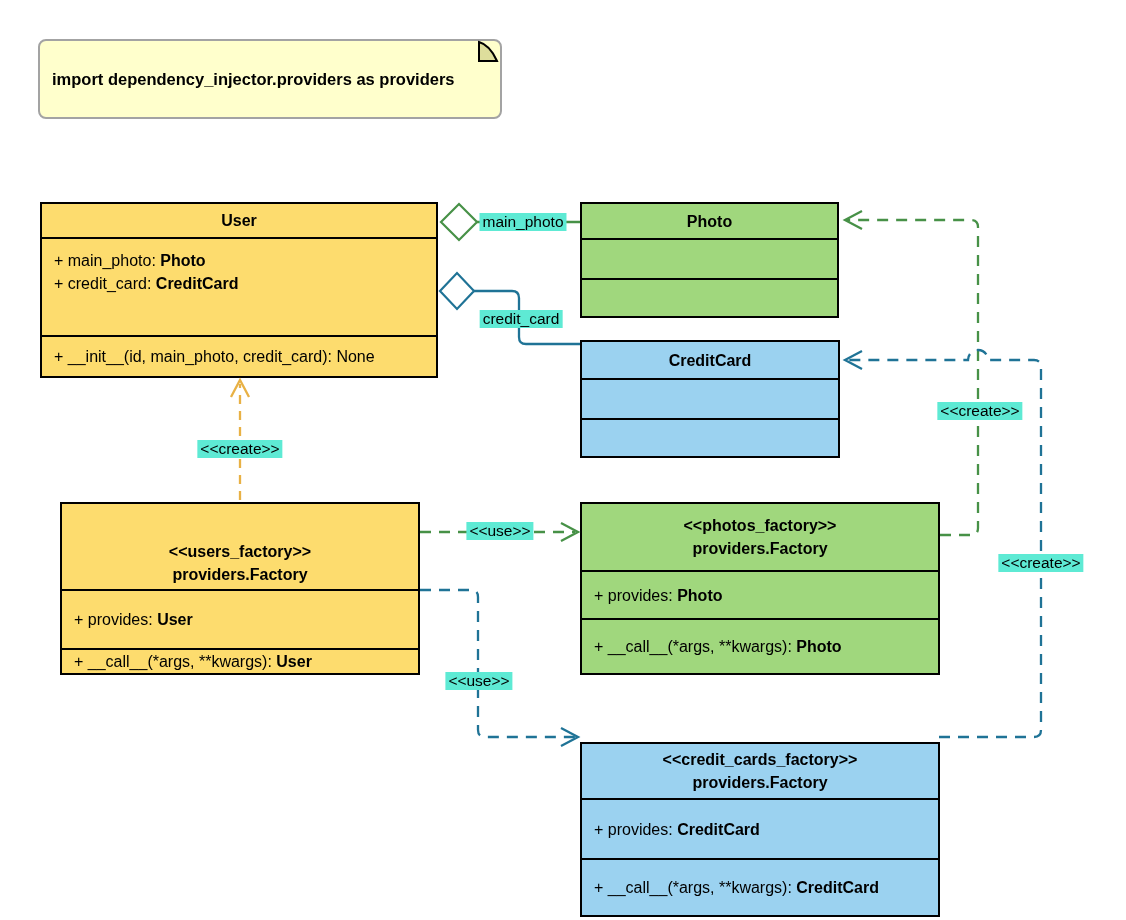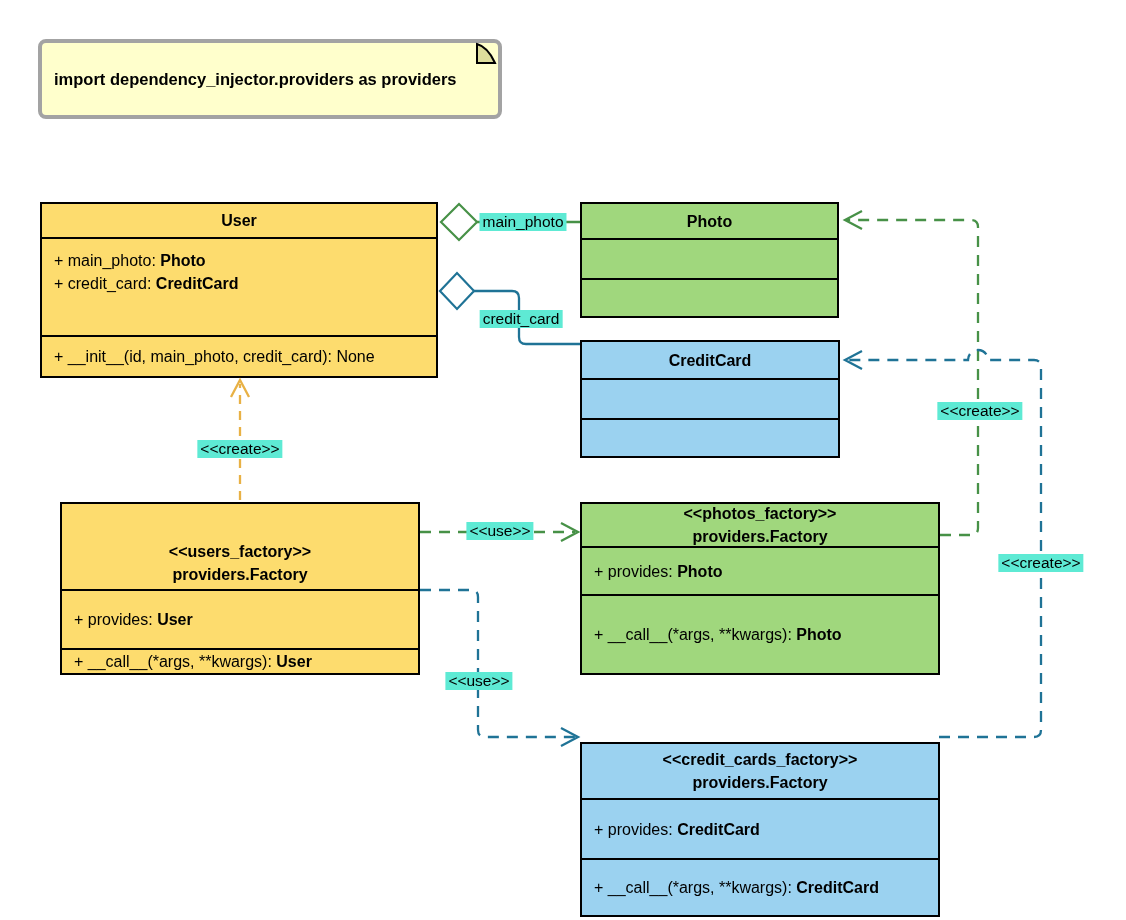--- a/index.html
+++ b/index.html
@@ -3,21 +3,21 @@
 <meta charset="utf-8">
 <style>
   html,body{margin:0;padding:0;background:#fff;}
   #canvas{
     position:relative;width:1126px;height:920px;background:#fff;overflow:hidden;
     font-family:"Liberation Sans",sans-serif;color:#000;
   }
   
   .note{
     position:absolute;left:38px;top:39px;width:464px;height:80px;
-    background:var(--note-fill);border:4px solid #a3a3a3;border-radius:8px;
+    background:var(--note-fill);border:2px solid #a3a3a3;border-radius:8px;
     box-sizing:border-box;display:flex;align-items:center;
     font-weight:bold;font-size:16.5px;padding-left:12px;
   }
   .note-fold{position:absolute;top:-1px;right:-1px;}
   
   .uml{
     position:absolute;border:2px solid #000;border-radius:0;
     box-sizing:border-box;display:flex;flex-direction:column;overflow:hidden;
   }
   .uml.yellow{background:var(--class-yellow-fill);}
@@ -102,21 +102,21 @@
         </div>
     </div>
     <div class="uml-sect last">
       <div class="members center">
           <div class="member"><span>+ __call__(*args, **kwargs): </span><b>User</b></div>
         </div>
     </div>
   </div>
 
   <div class="uml green" style="left:580px;top:502px;width:360px;height:173px;">
-    <div class="uml-title" style="height:44px;">
+    <div class="uml-title" style="height:68px;">
       <span>&lt;&lt;photos_factory&gt;&gt;</span>
       <span>providers.Factory</span>
     </div>
     <div class="uml-sect" style="height:48px;">
       <div class="members center">
           <div class="member"><span>+ provides: </span><b>Photo</b></div>
         </div>
     </div>
     <div class="uml-sect last">
       <div class="members center">

